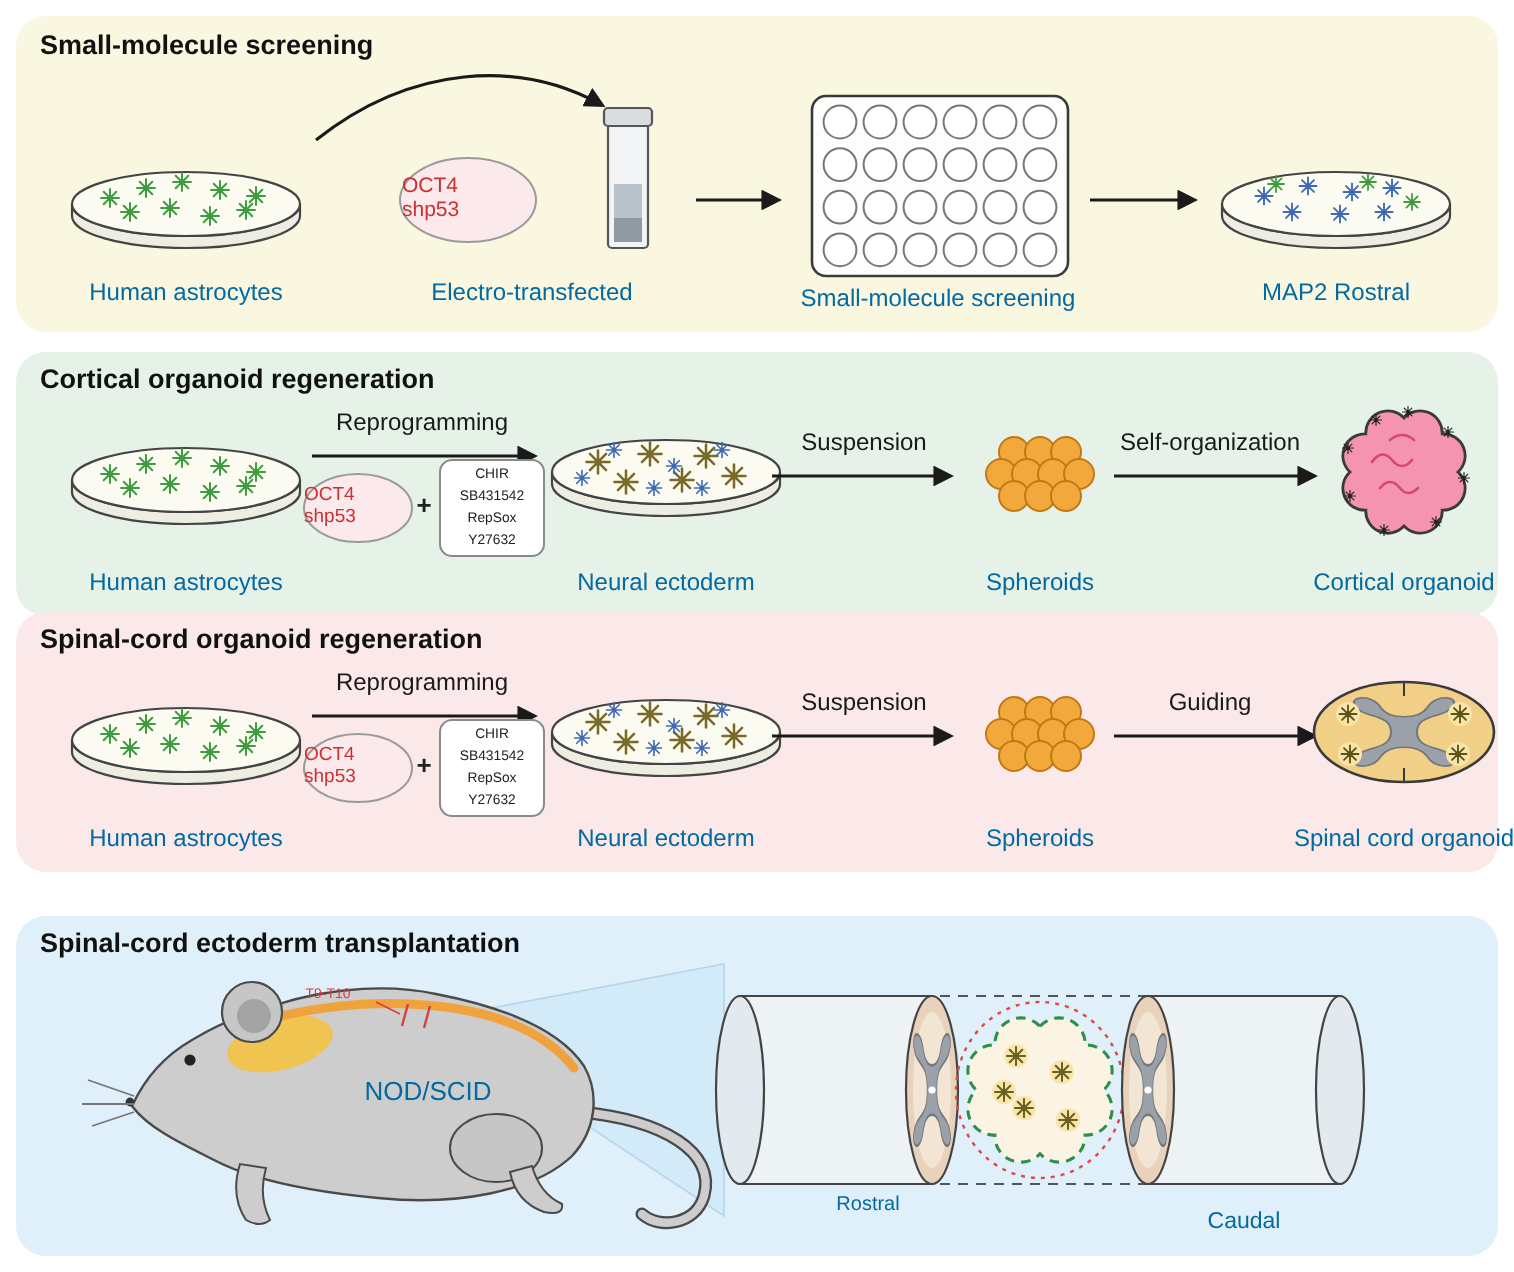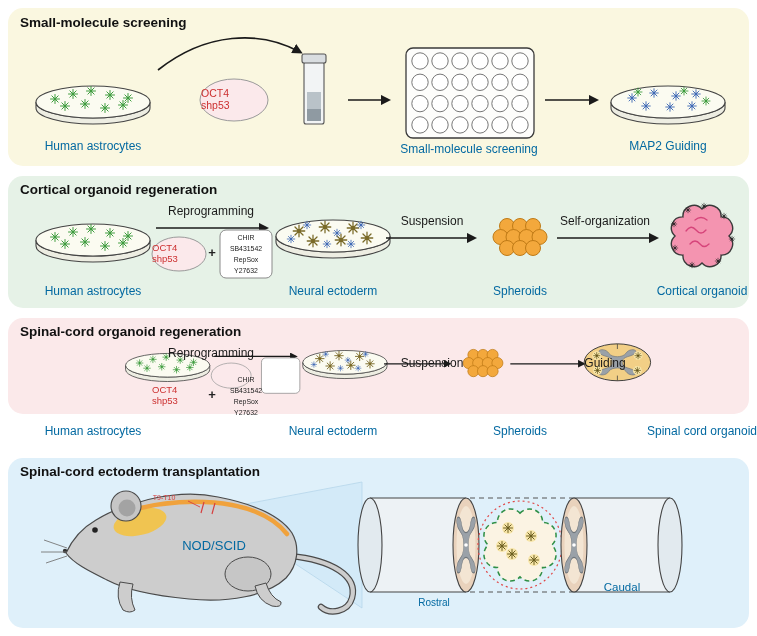--- a/index.html
+++ b/index.html
@@ -1,21 +1,21 @@
 <!DOCTYPE html>
 <html><head>
 <meta charset="utf-8">
 <style>
   *{margin:0;padding:0;box-sizing:border-box}
   html,body{background:#fff;font-family:"Liberation Sans",sans-serif}
   .stage{position:relative;width:757px;height:636px;background:#fff;overflow:hidden}
   .panel{position:absolute;border-radius:15px}
   #panel1{left:8px;top:8px;width:741px;height:158px;background:#FAF7E0}
   #panel2{left:8px;top:176px;width:741px;height:132px;background:#E6F2E7}
-  #panel3{left:8px;top:318px;width:741px;height:96px;background:#FBE9EA}
+  #panel3{left:8px;top:306px;width:741px;height:130px;background:#FBE9EA}
   #panel4{left:8px;top:458px;width:741px;height:170px;background:#DFF0FA}
   .art{position:absolute;left:0;top:0;width:100%;height:100%}
   .title{position:absolute;font-size:13.5px;font-weight:bold;color:#111;white-space:nowrap}
   .lbl{position:absolute;font-size:12px;color:#0369a1;text-align:center;white-space:nowrap}
   .steplbl{position:absolute;font-size:12px;color:#1a1a1a;text-align:center;white-space:nowrap}
   .factor{position:absolute;color:#CC3030;line-height:1.12;white-space:nowrap}
   .plus{position:absolute;font-size:13px;font-weight:600;color:#222;text-align:center}
   .molbox{position:absolute;font-size:6.9px;line-height:1.58;color:#222;text-align:center}
   .tiny-red{position:absolute;font-size:7px;color:#D64040;text-align:center;white-space:nowrap}
 </style>
@@ -142,22 +142,23 @@
           <use href="#cell" transform="translate(38,1) scale(.8)"></use>
         </g>
       </g>
     </svg>
     <div class="title" style="left:12px;top:7px">Small-molecule screening</div>
     <div class="factor" style="left:193px;top:80px;width:66px;font-size:10.5px">
       <div>OCT4</div>
       <div>shp53</div>
     </div>
     <div class="lbl" style="left:10px;top:131px;width:150px">Human astrocytes</div>
+    <div class="lbl" style="left:183px;top:131px;width:150px">Electro-transfected</div>
     <div class="lbl" style="left:373px;top:134px;width:176px">Small-molecule screening</div>
-    <div class="lbl" style="left:585px;top:131px;width:150px">MAP2 Guiding</div>
+    <div class="lbl" style="left:585px;top:131px;width:150px">MAP2 Rostral</div>
   </div>
 
   <div class="panel" id="panel2">
     <svg class="art" viewBox="0 0 741 132">
       <g transform="translate(85,62)">
         <use href="#petri"></use>
         <g color="#3E9C3E">
           <use href="#cell" transform="translate(-38,-1) scale(.9)"></use>
             <use href="#cell" transform="translate(-20,-6) scale(.9)"></use>
           <use href="#cell" transform="translate(-2,-9) scale(.9)"></use>
@@ -372,16 +373,16 @@
         <line x1="566" y1="40" x2="662" y2="40" stroke="#444" stroke-width="1.1"></line>
         <line x1="566" y1="134" x2="662" y2="134" stroke="#444" stroke-width="1.1"></line>
         <ellipse cx="662" cy="87" rx="12" ry="47" fill="#E2EAEF" stroke="#444" stroke-width="1.1"></ellipse>
         <use href="#cutface" transform="translate(566,87)"></use>
       </g>
     </svg>
     <div class="title" style="left:12px;top:6px">Spinal-cord ectoderm transplantation</div>
     <div class="tiny-red" style="left:132px;top:36px;width:48px">T9-T10</div>
     <div class="lbl" style="left:148px;top:80px;width:116px;font-size:13px">NOD/SCID</div>
     <div class="lbl" style="left:376px;top:139px;width:100px;font-size:10px">Rostral</div>
-    <div class="lbl" style="left:564px;top:123px;width:100px;font-size:11.5px">Caudal</div>
+    <div class="lbl" style="left:564px;top:147px;width:100px;font-size:11.5px">Caudal</div>
   </div>
 
 </div>
 
 </body></html>

